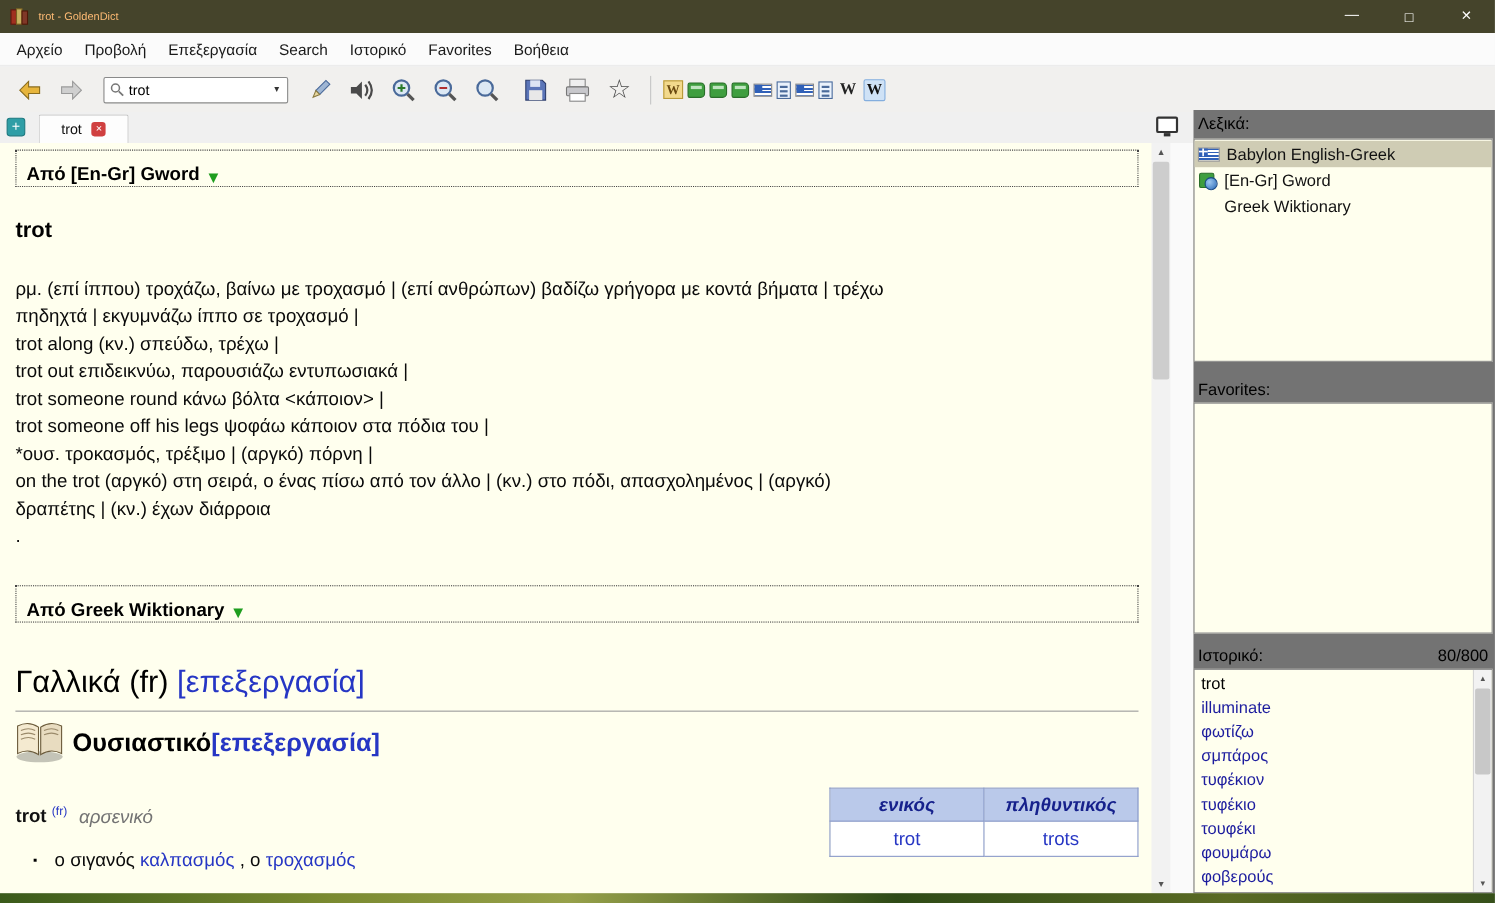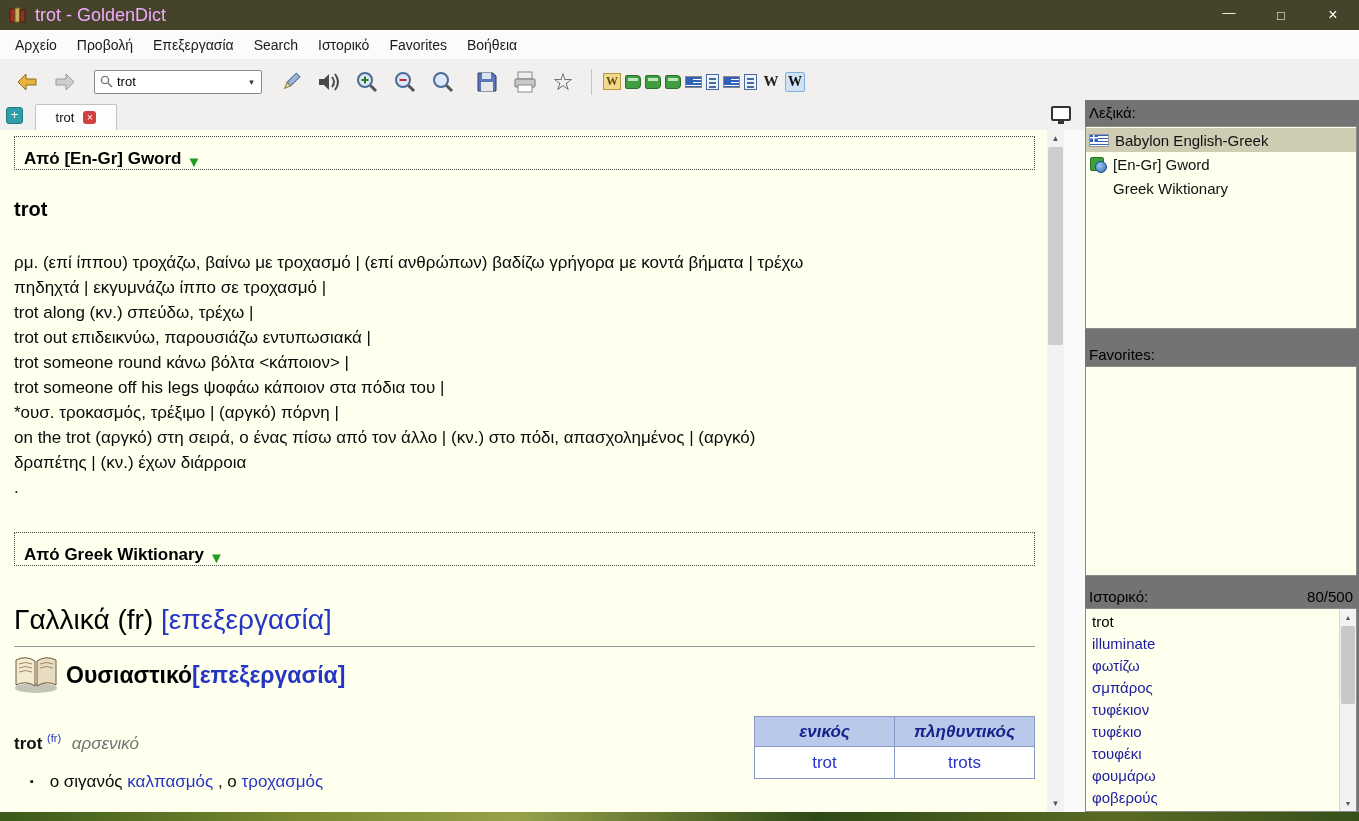--- a/index.html
+++ b/index.html
@@ -2,21 +2,21 @@
 <html style="--titlebar-bg: #45442b; --paper: #ffffee; --link: #2636c4; --selection: #cfccb4; --header-green: #1f9e1f; --table-header-bg: #bac9ea; --table-header-text: #16218c; --table-border: #8a9ac8; --history-link: #1c1c9e;"><head>
 <meta charset="utf-8">
 <style>
   *{box-sizing:border-box;margin:0;padding:0}
   body{position:relative;width:1359px;height:821px;overflow:hidden;background:#f0f0f0;
        font-family:"Liberation Sans","DejaVu Sans",sans-serif;color:#111}
 
   
   .titlebar{position:absolute;left:0;top:0;width:100%;height:30px;background:var(--titlebar-bg,#45442b);
             display:flex;align-items:center;padding-left:9px;gap:8px}
-  .titlebar .title{color:#f0abfc;font-size:18px}
+  .titlebar .title{color:#fdba74;font-size:10px}
   .win-controls{margin-left:auto;display:flex;height:100%}
   .win-btn{width:52px;height:100%;display:flex;align-items:center;justify-content:center;color:#fff;font-size:13px}
   .win-btn.min span{position:relative;top:-3px}
 
   
   .menubar{position:absolute;top:30px;left:0;right:0;height:30px;background:#fbfbfb;display:flex;
            align-items:flex-start;padding-left:5px;border-bottom:1px solid #ececec}
   .menu-item{padding:0 10px;font-size:14px;height:100%;display:flex;align-items:center;color:#1a1a1a}
 
   
@@ -349,21 +349,21 @@
     <div class="dict-item">
       <span class="wikt-w"></span>
       <span>Greek Wiktionary</span>
     </div>
   </div>
 
   <div class="side-label fav-label">Favorites:</div>
   <div class="fav-box"></div>
 
   <div class="side-label hist-label">Ιστορικό:</div>
-  <div class="hist-count">80/500</div>
+  <div class="hist-count">80/800</div>
 
   <div class="hist-box">
     <div class="hist-item">trot</div>
     <div class="hist-item">illuminate</div>
     <div class="hist-item">φωτίζω</div>
     <div class="hist-item">σμπάρος</div>
     <div class="hist-item">τυφέκιον</div>
     <div class="hist-item">τυφέκιο</div>
     <div class="hist-item">τουφέκι</div>
     <div class="hist-item">φουμάρω</div>

